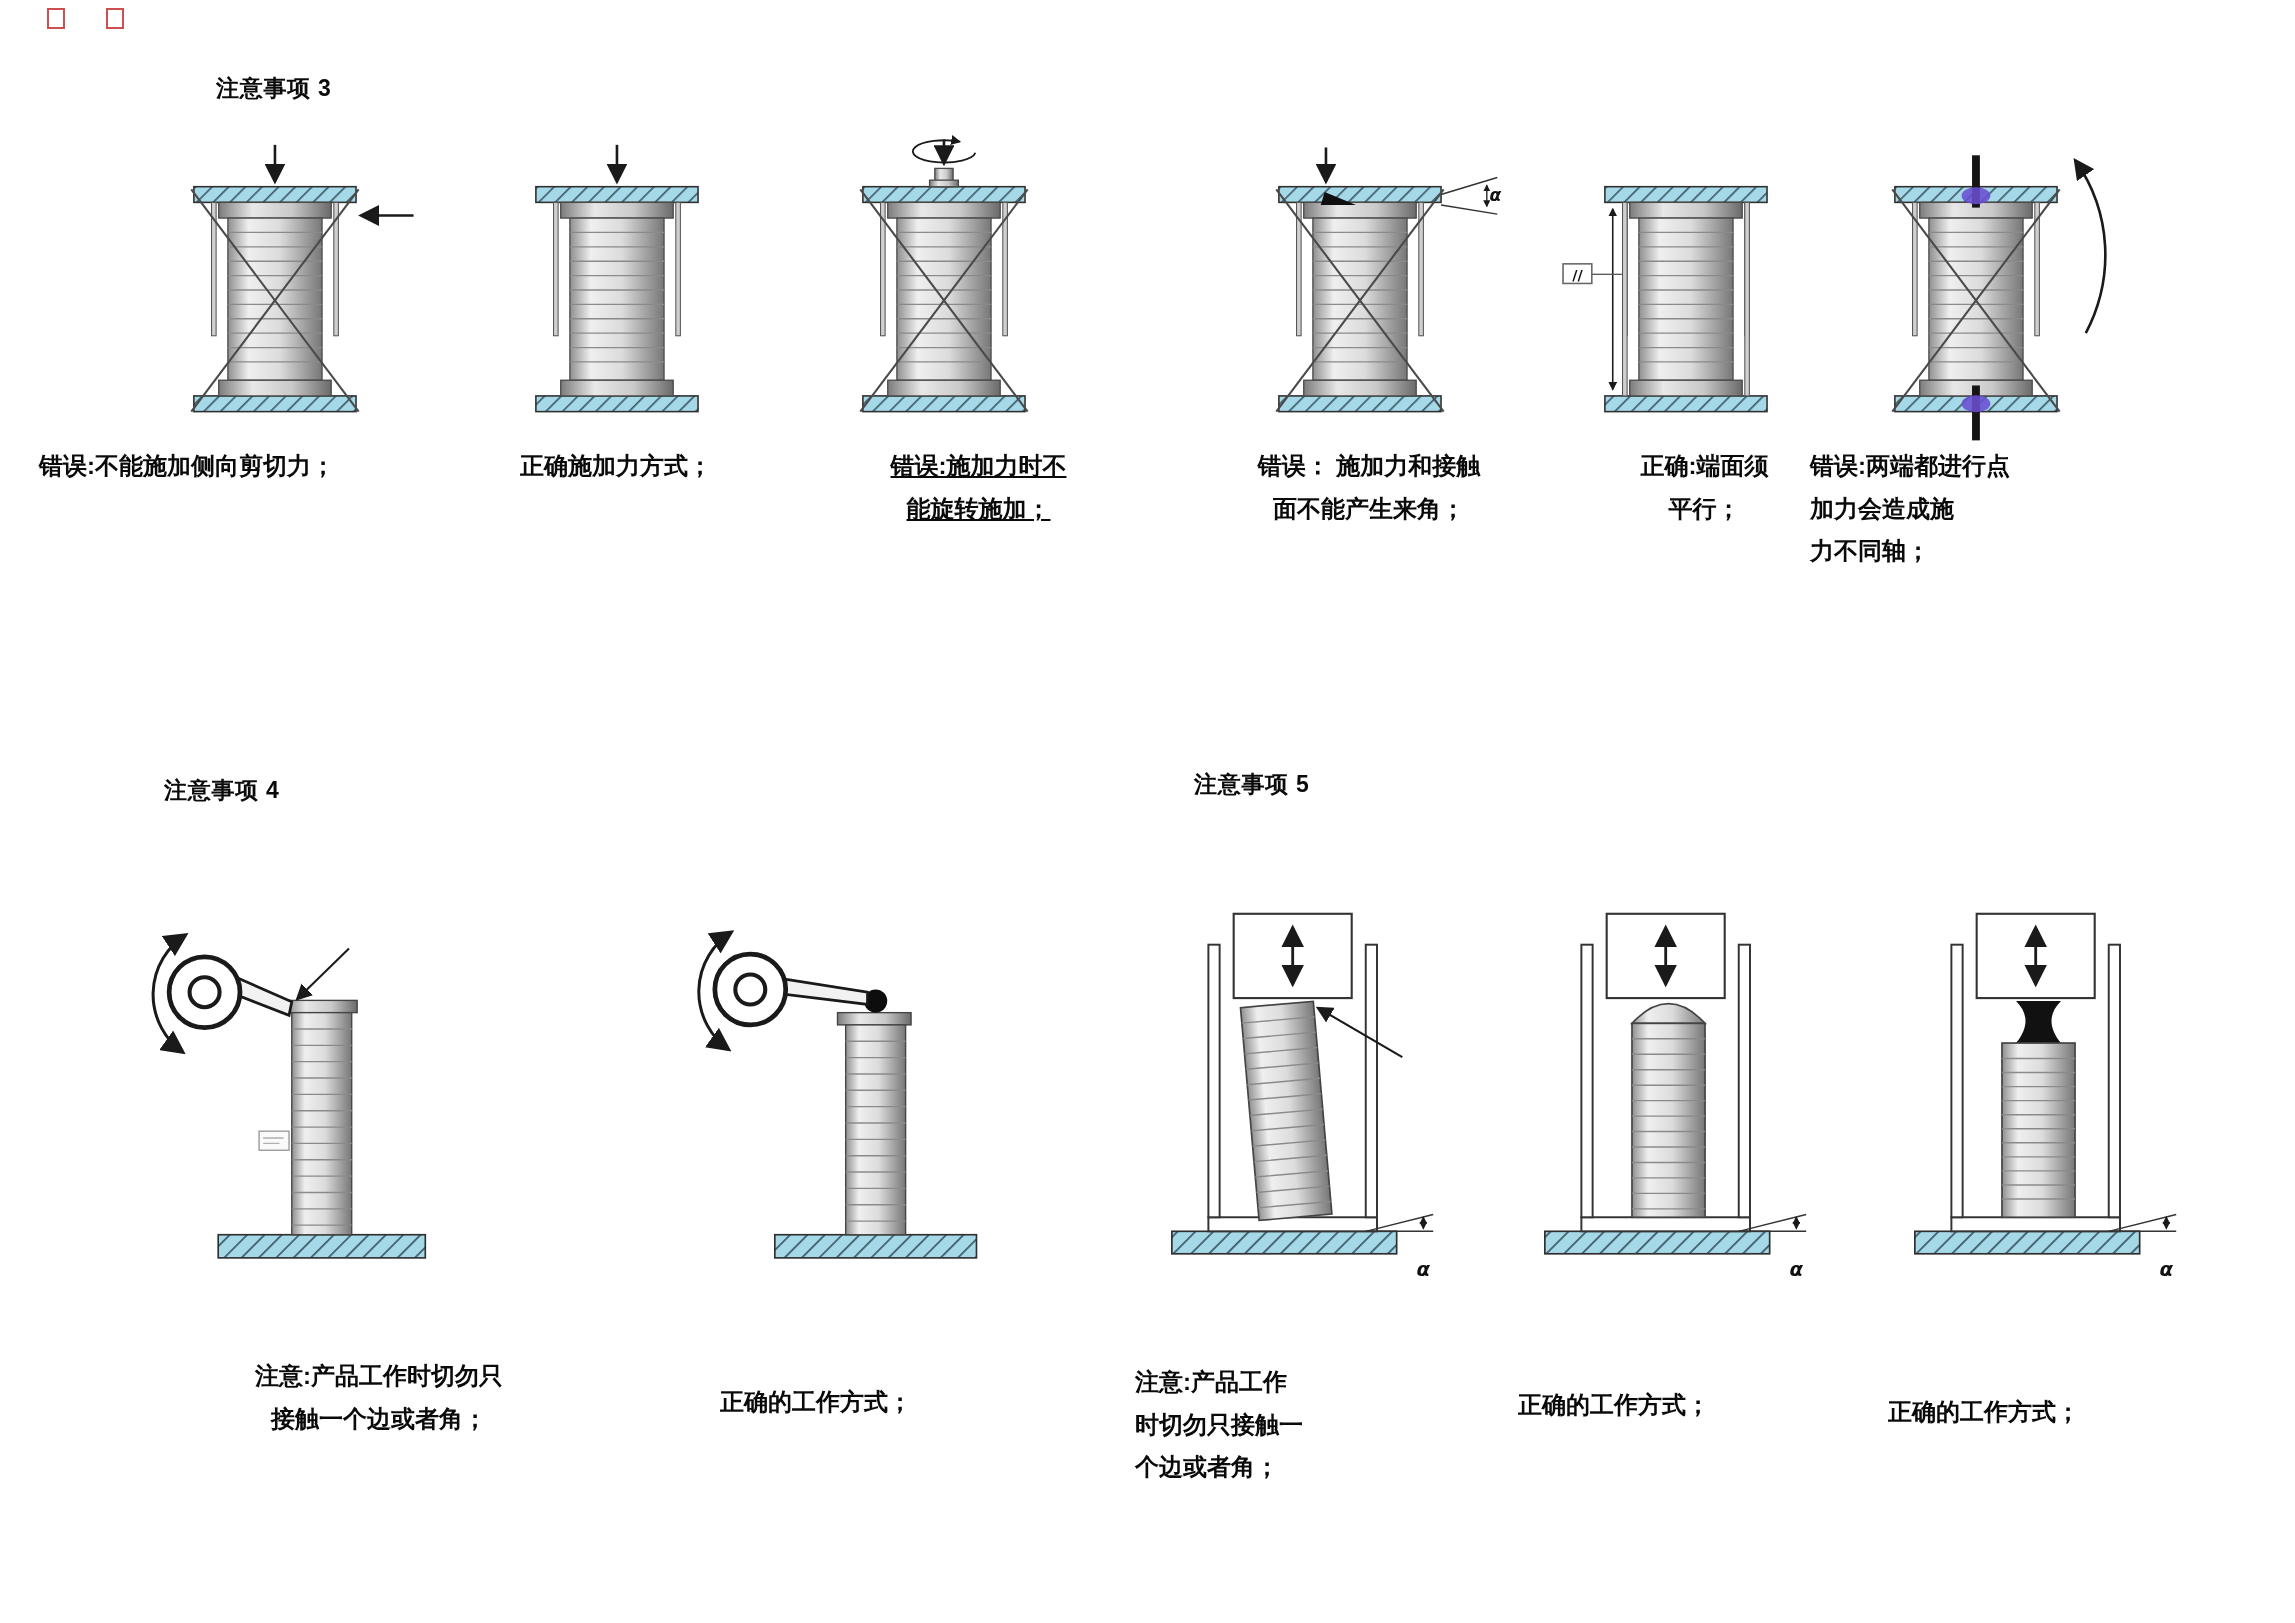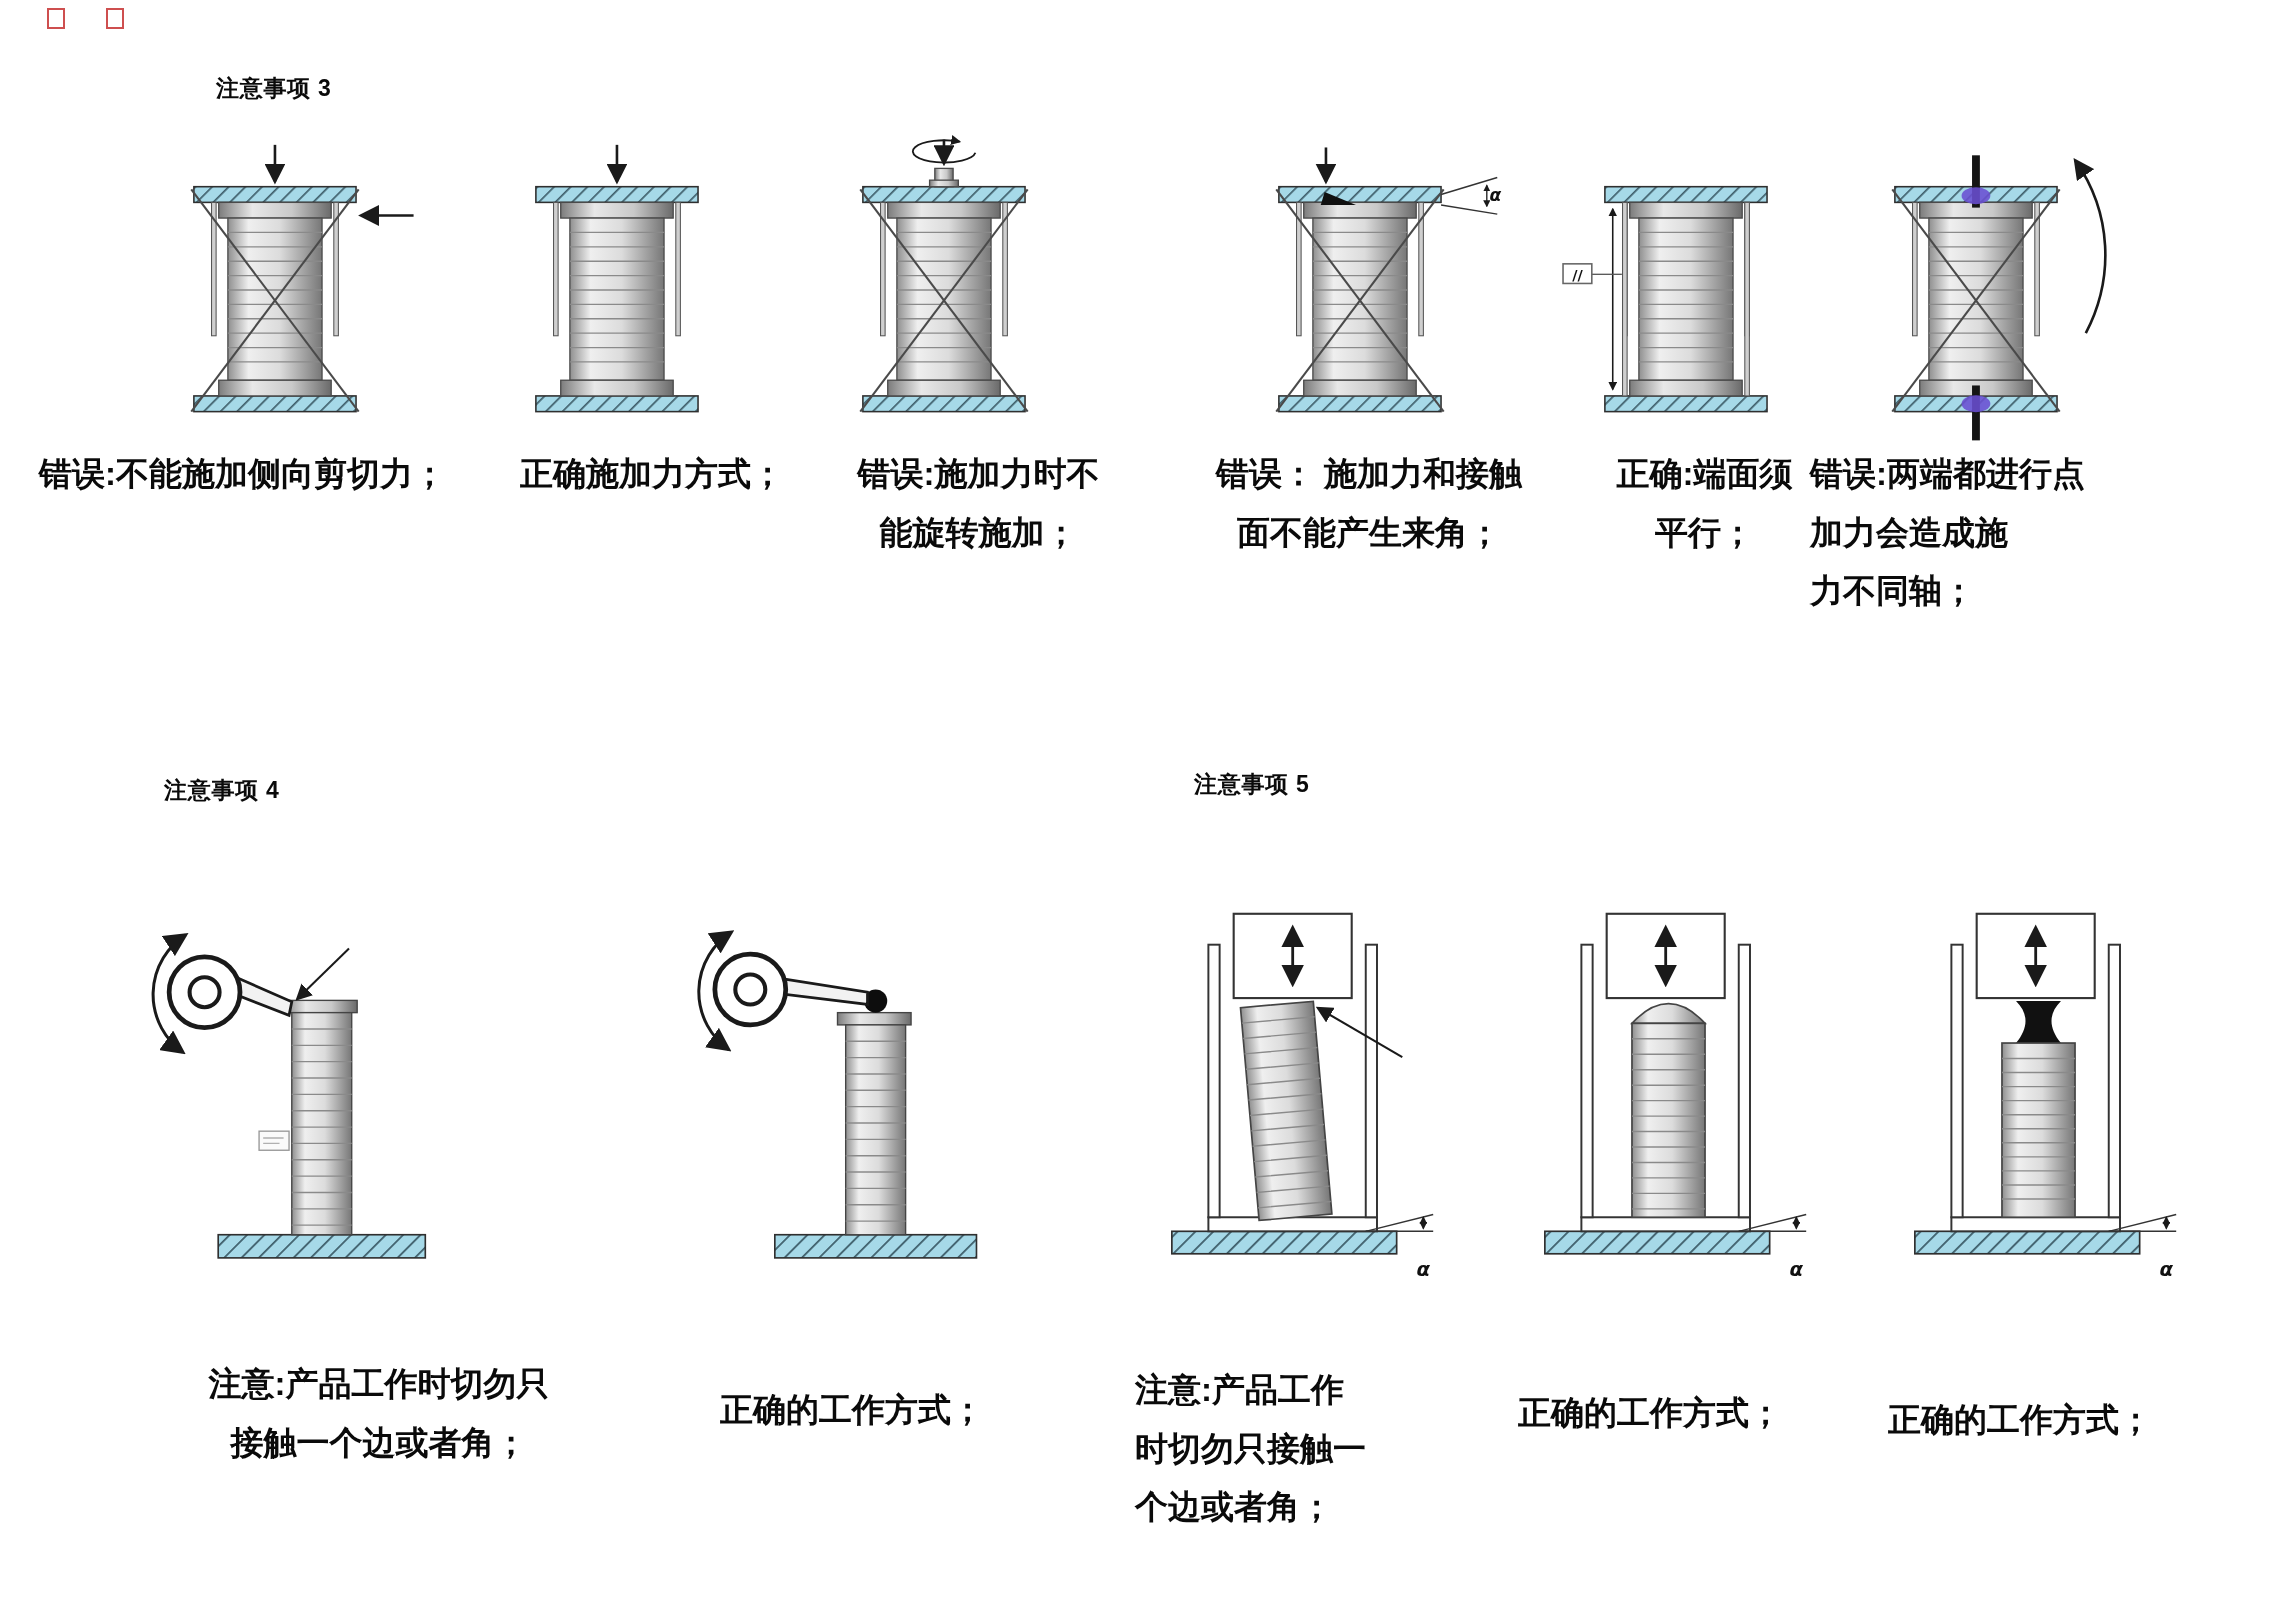--- a/index.html
+++ b/index.html
@@ -3,21 +3,21 @@
 <meta charset="utf-8">
 <style>
   * { margin:0; padding:0; box-sizing:border-box; }
   html,body { background:#ffffff; }
   .canvas {
     position:relative; width:2295px; height:1623px; background:#ffffff;
     font-family:"Liberation Sans","DejaVu Sans",sans-serif;
     font-weight:700; color:#0a0a0a; overflow:hidden;
   }
   .sec-title { position:absolute; font-size:23px; letter-spacing:0.7px; white-space:nowrap; }
-  .cap { position:absolute; font-size:33px; line-height:1.78; }
+  .cap { position:absolute; font-size:24px; line-height:1.78; }
   .cap span { display:block; }
   svg.fig { position:absolute; overflow:visible; }
   .corner-artifact { position:absolute; width:18.3px; height:21px; border:2px solid #c53030; opacity:.85; }
 </style>
 </head>
 <body>
 
 <div class="canvas">
 
   <svg width="0" height="0" style="position:absolute" aria-hidden="true">
@@ -137,21 +137,21 @@
     <path d="M 184,150 C 206,108 204,58 176,18" fill="none" stroke="#1a1a1a" stroke-width="2" marker-end="url(#mArr)"></path>
     <use href="#x3"></use>
   </svg>
 
   <div class="cap" style="left:39px; top:445px; width:471px; text-align:left;">
     <span>错误:不能施加侧向剪切力；</span>
   </div>
   <div class="cap" style="left:520px; top:445px; width:308px; text-align:left;">
     <span>正确施加力方式；</span>
   </div>
-  <div class="cap" style="left:851px; top:445px; width:255px; text-align:center;">
+  <div class="cap" style="left:851px; top:445px; width:255px; text-align:center;text-decoration:underline;">
     <span>错误:施加力时不</span>
     <span>能旋转施加；</span>
   </div>
   <div class="cap" style="left:1212px; top:445px; width:314px; text-align:center;">
     <span>错误： 施加力和接触</span>
     <span>面不能产生来角；</span>
   </div>
   <div class="cap" style="left:1603px; top:445px; width:203px; text-align:center;">
     <span>正确:端面须</span>
     <span>平行；</span>

